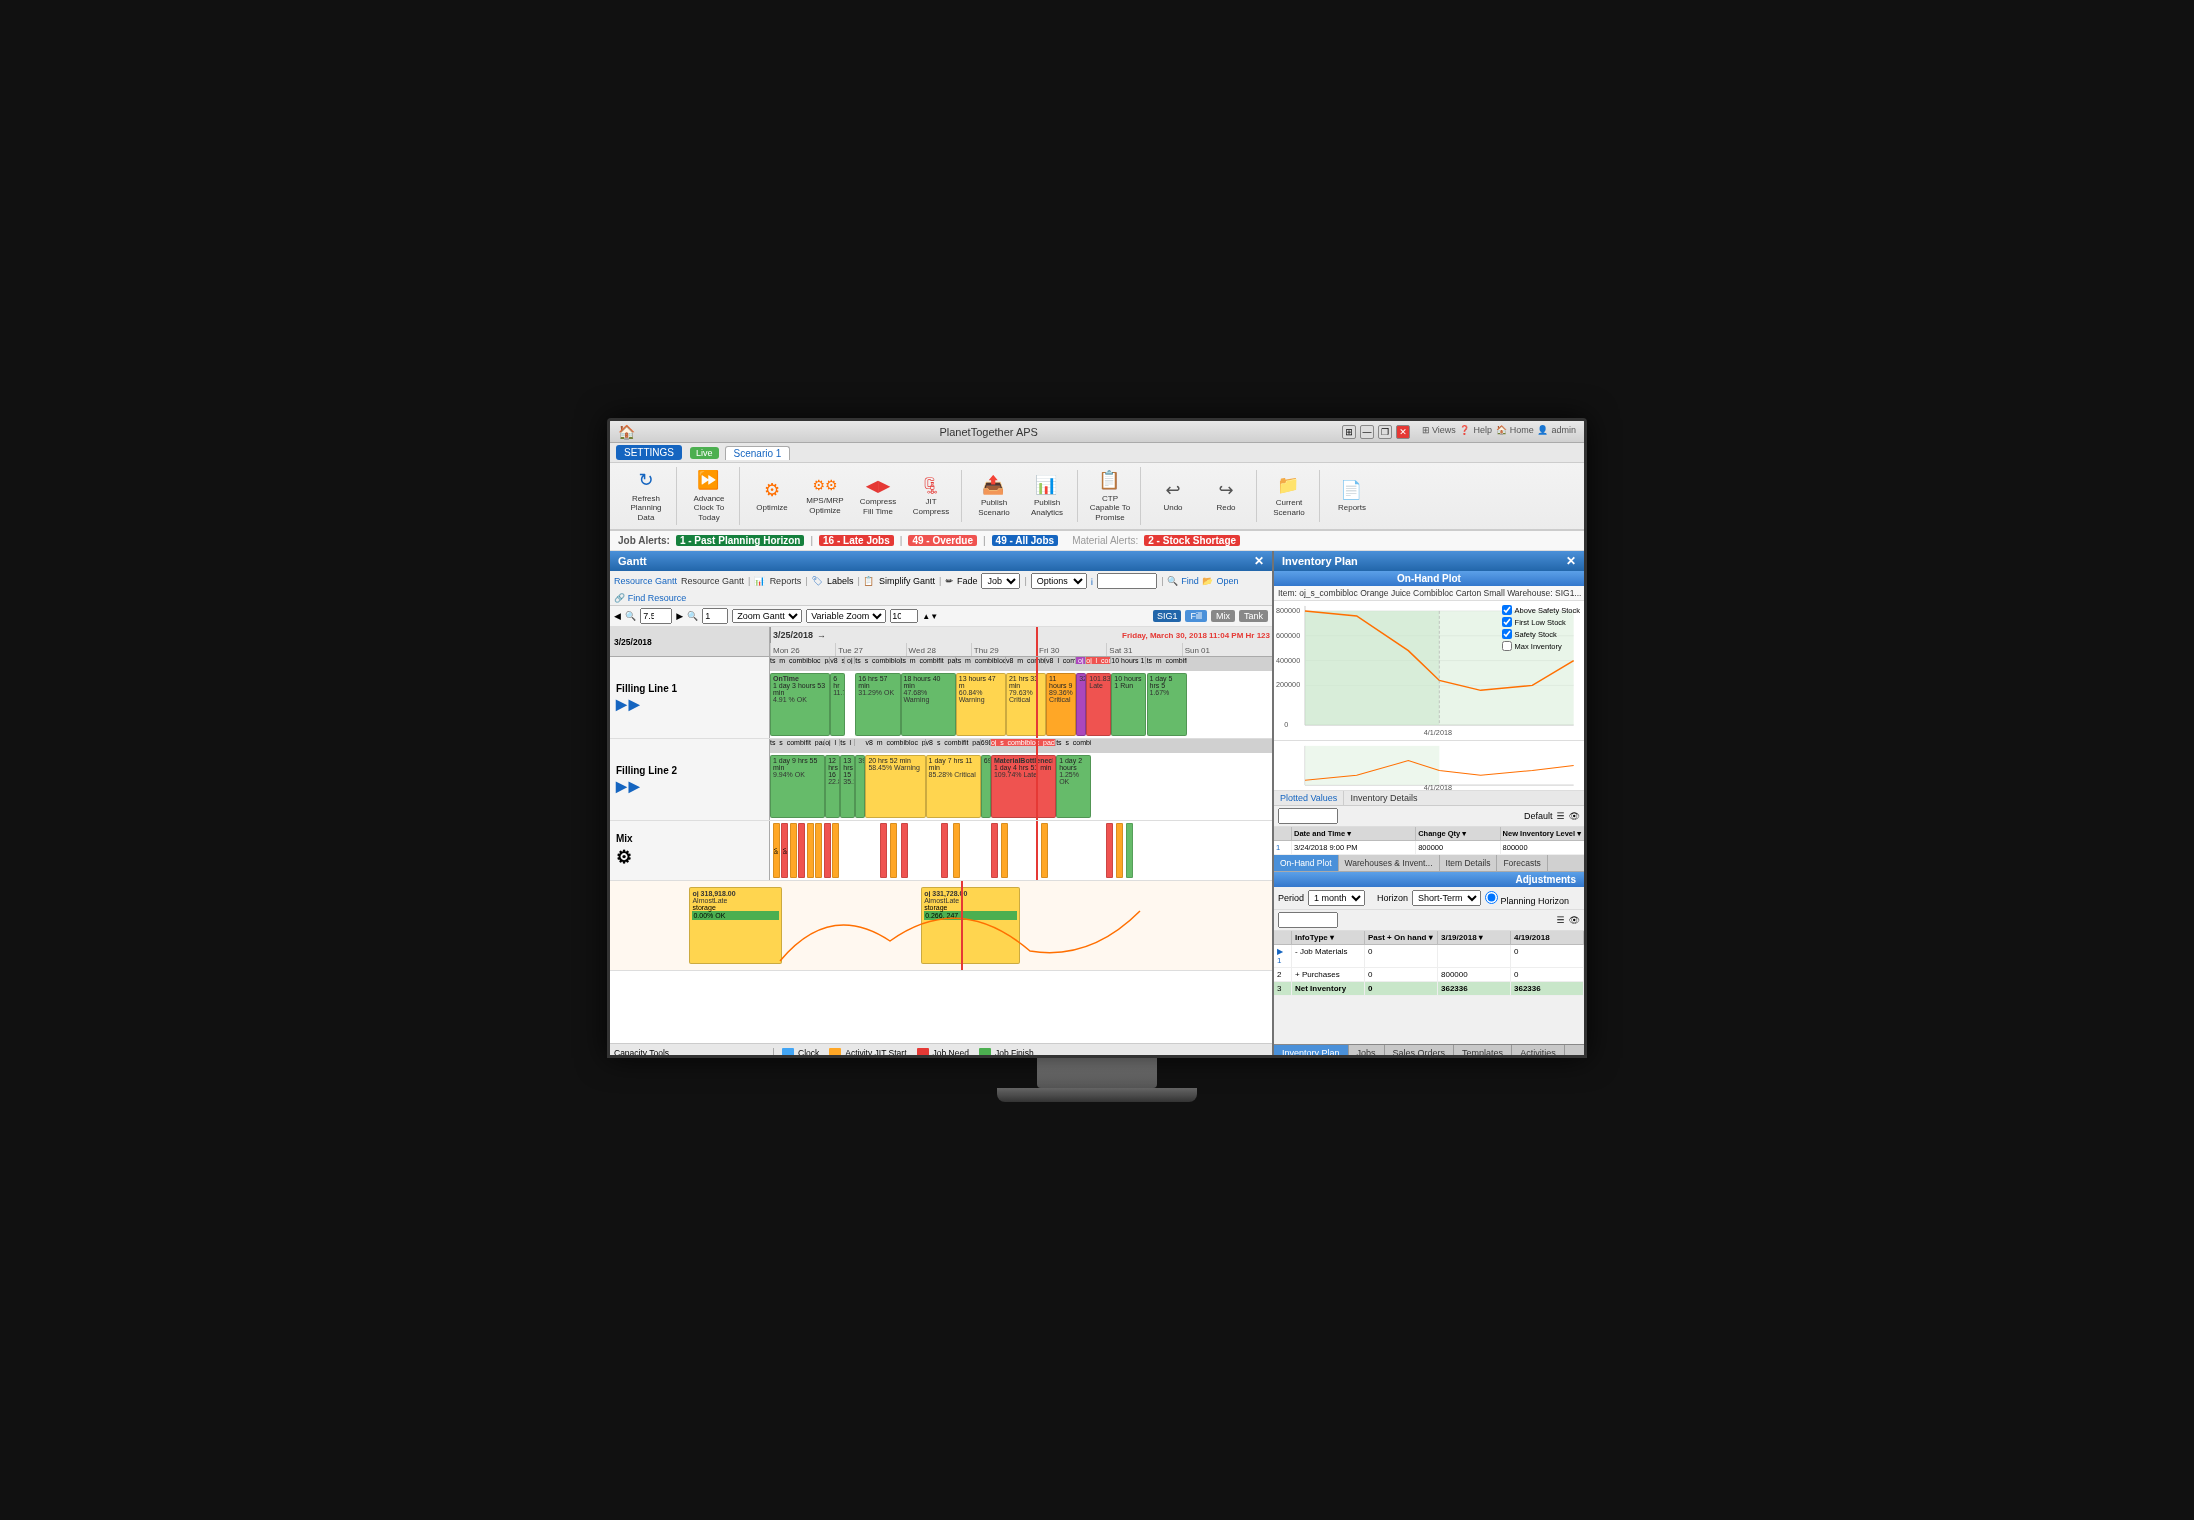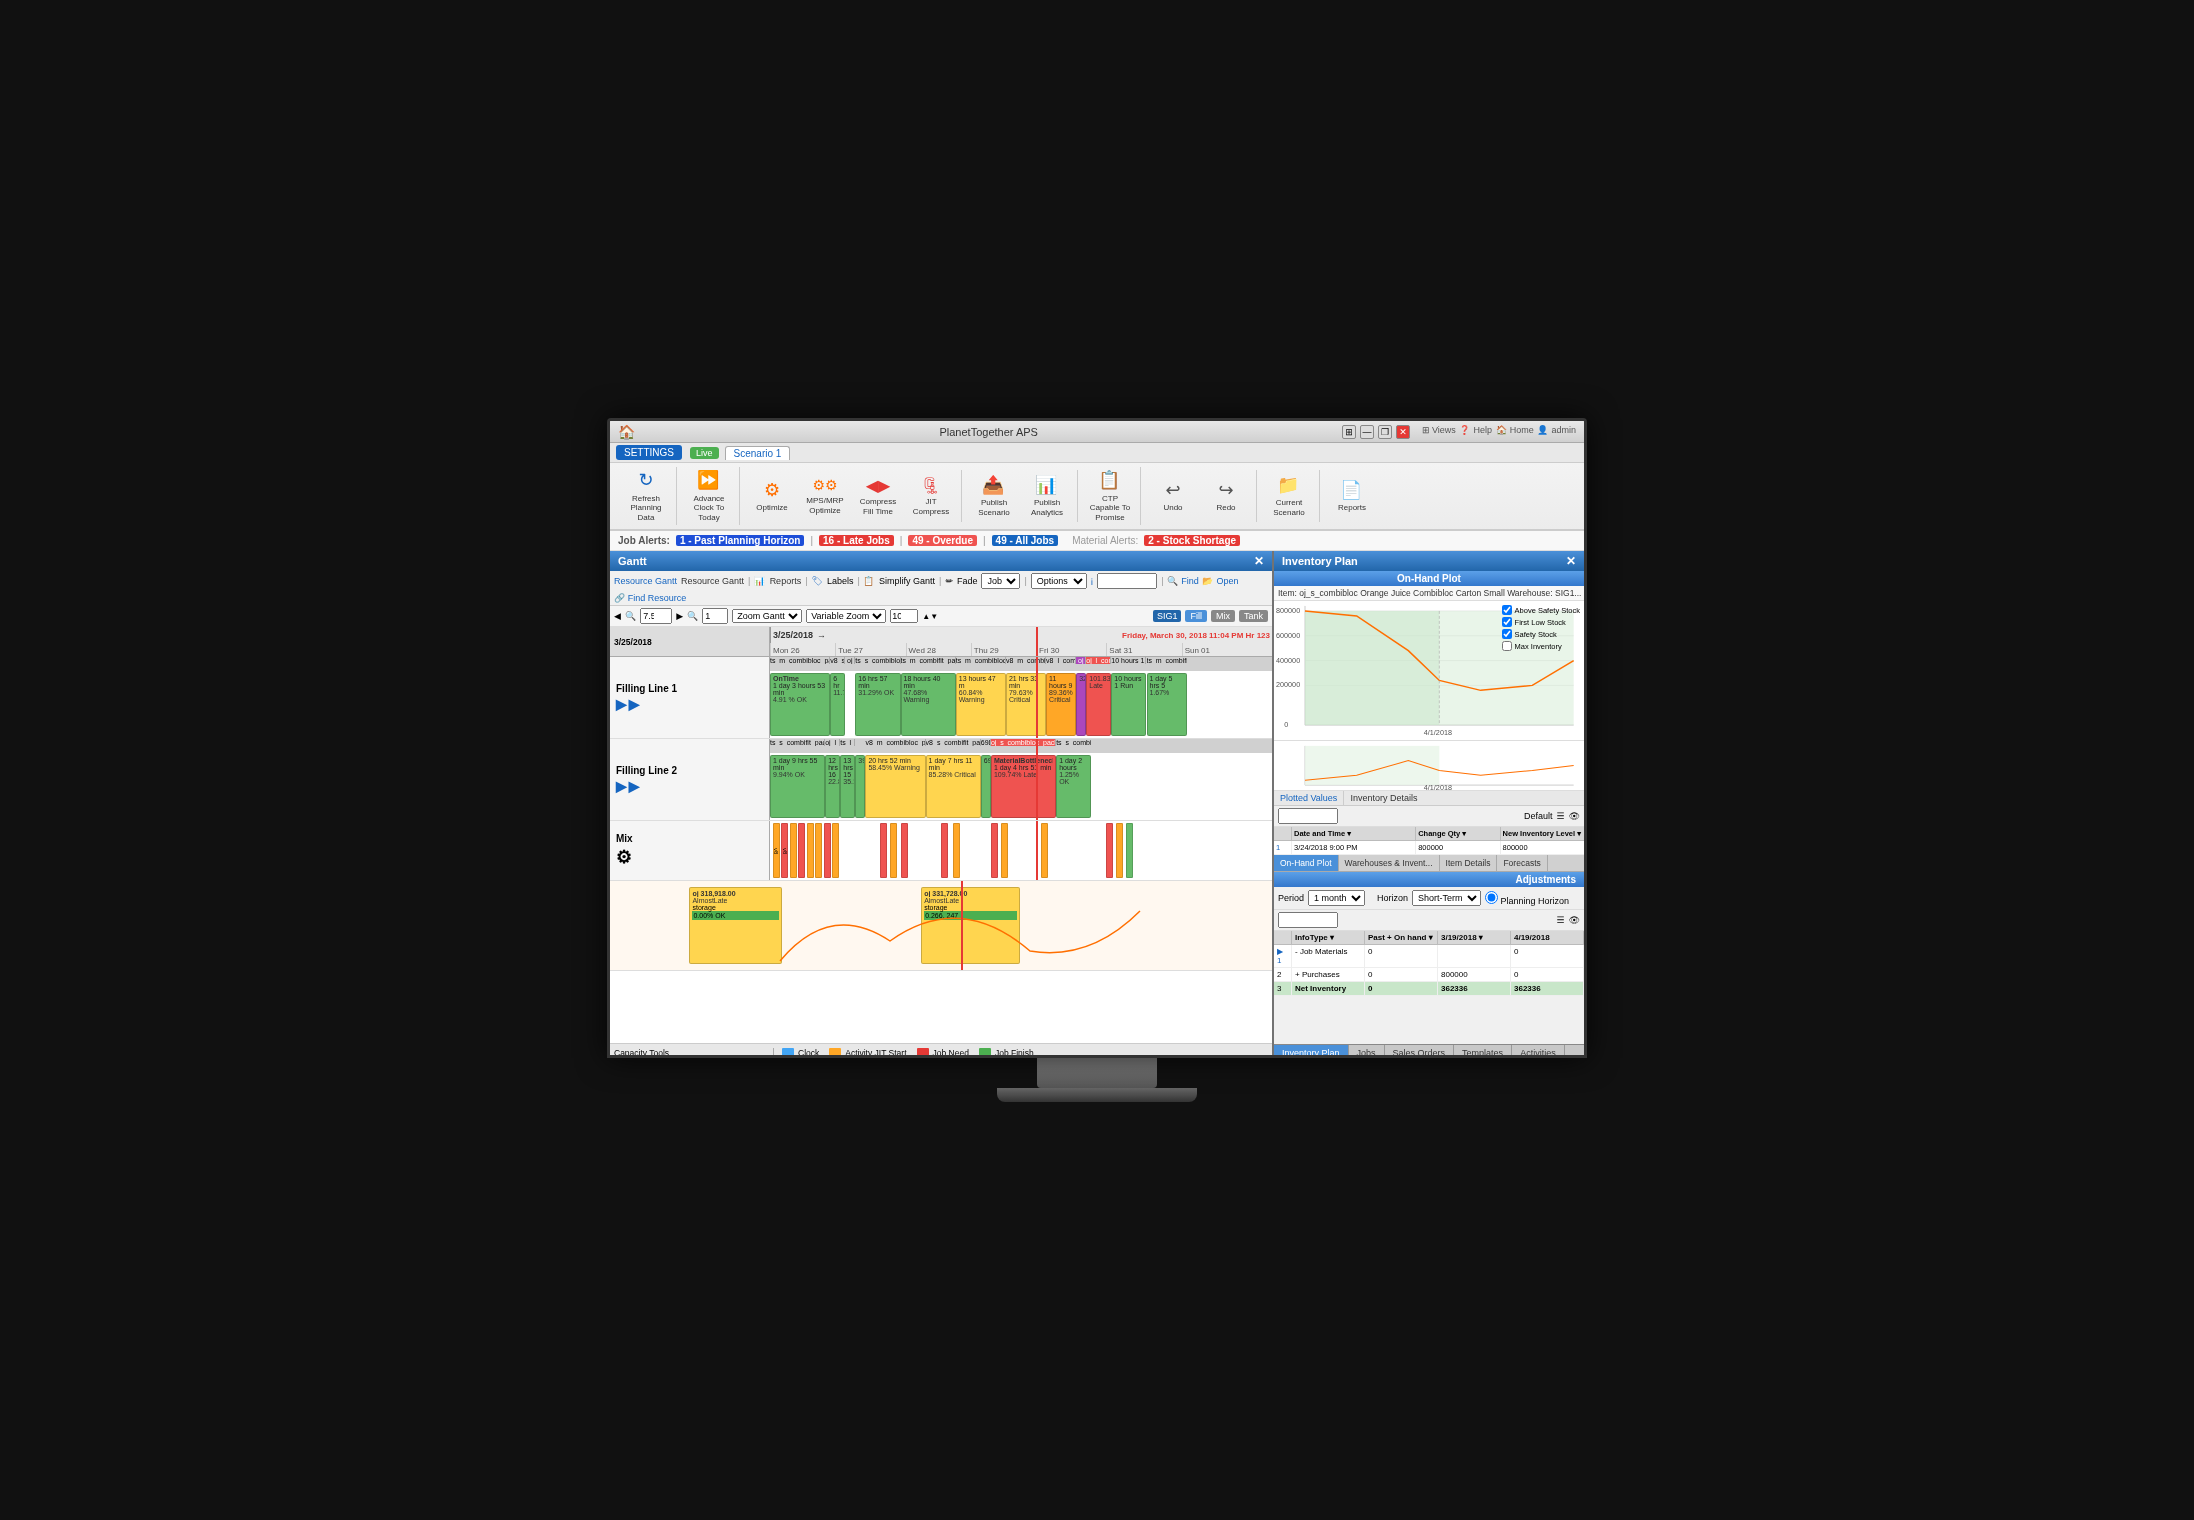--- a/index.html
+++ b/index.html
@@ -84,21 +84,21 @@
     .alerts-bar {
       background: #f8f8f8;
       border-bottom: 1px solid #ddd;
       padding: 3px 8px;
       font-size: 10px;
       display: flex; align-items: center; gap: 6px;
       height: 20px;
     }
     .alert-label { color: #555; font-weight: 600; }
     .alert-badge { padding: 0 4px; border-radius: 2px; font-weight: 700; cursor: pointer; }
-    .alert-past { background: #1d4ed8; color: white; }
+    .alert-past { background: #15803d; color: white; }
     .alert-late { background: #e53935; color: white; }
     .alert-overdue { background: #ef5350; color: white; }
     .alert-all { background: #1565c0; color: white; }
     .alert-stock { background: #e53935; color: white; }
     .alert-separator { color: #999; }
 
     
     .main-area {
       display: flex;
       height: calc(100% - 22px - 62px - 20px - 20px);

